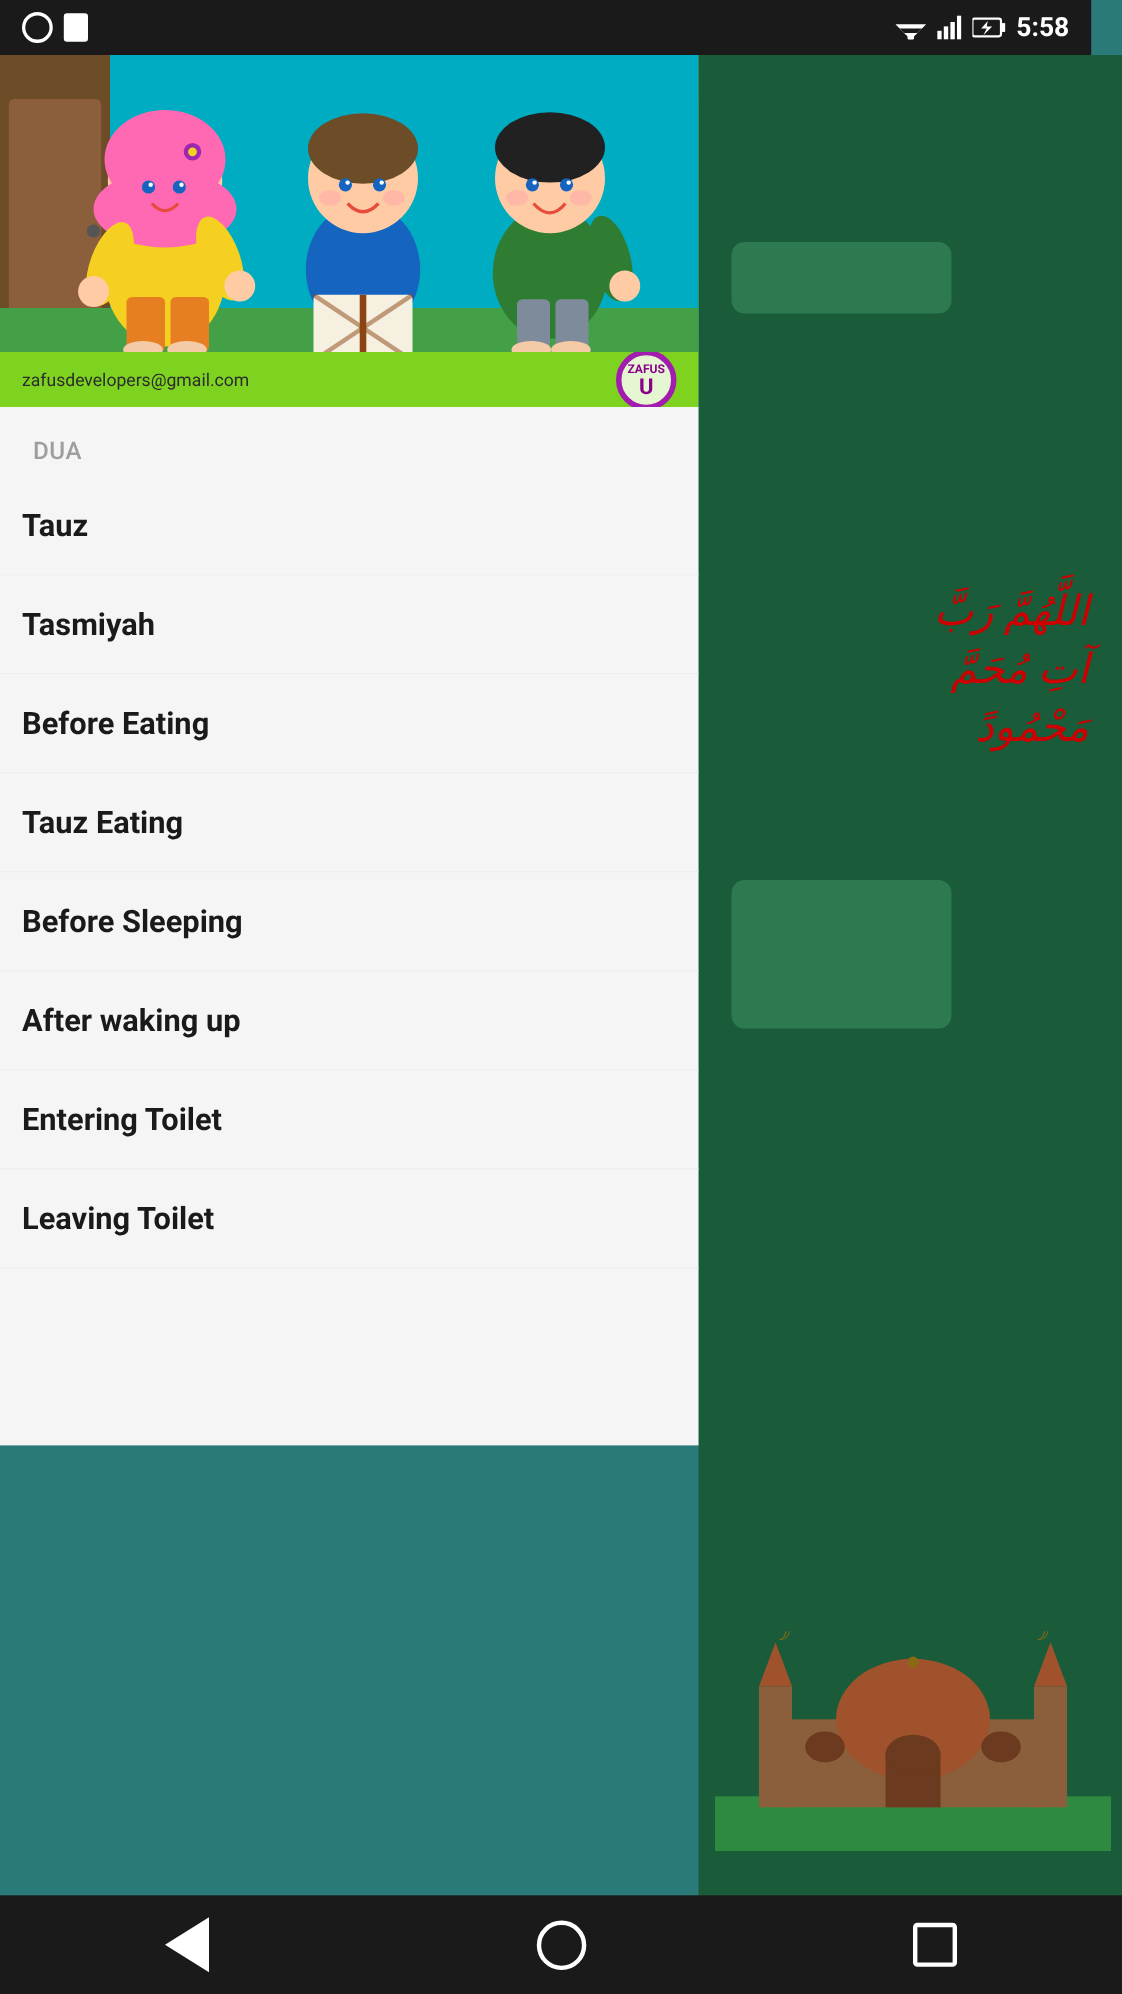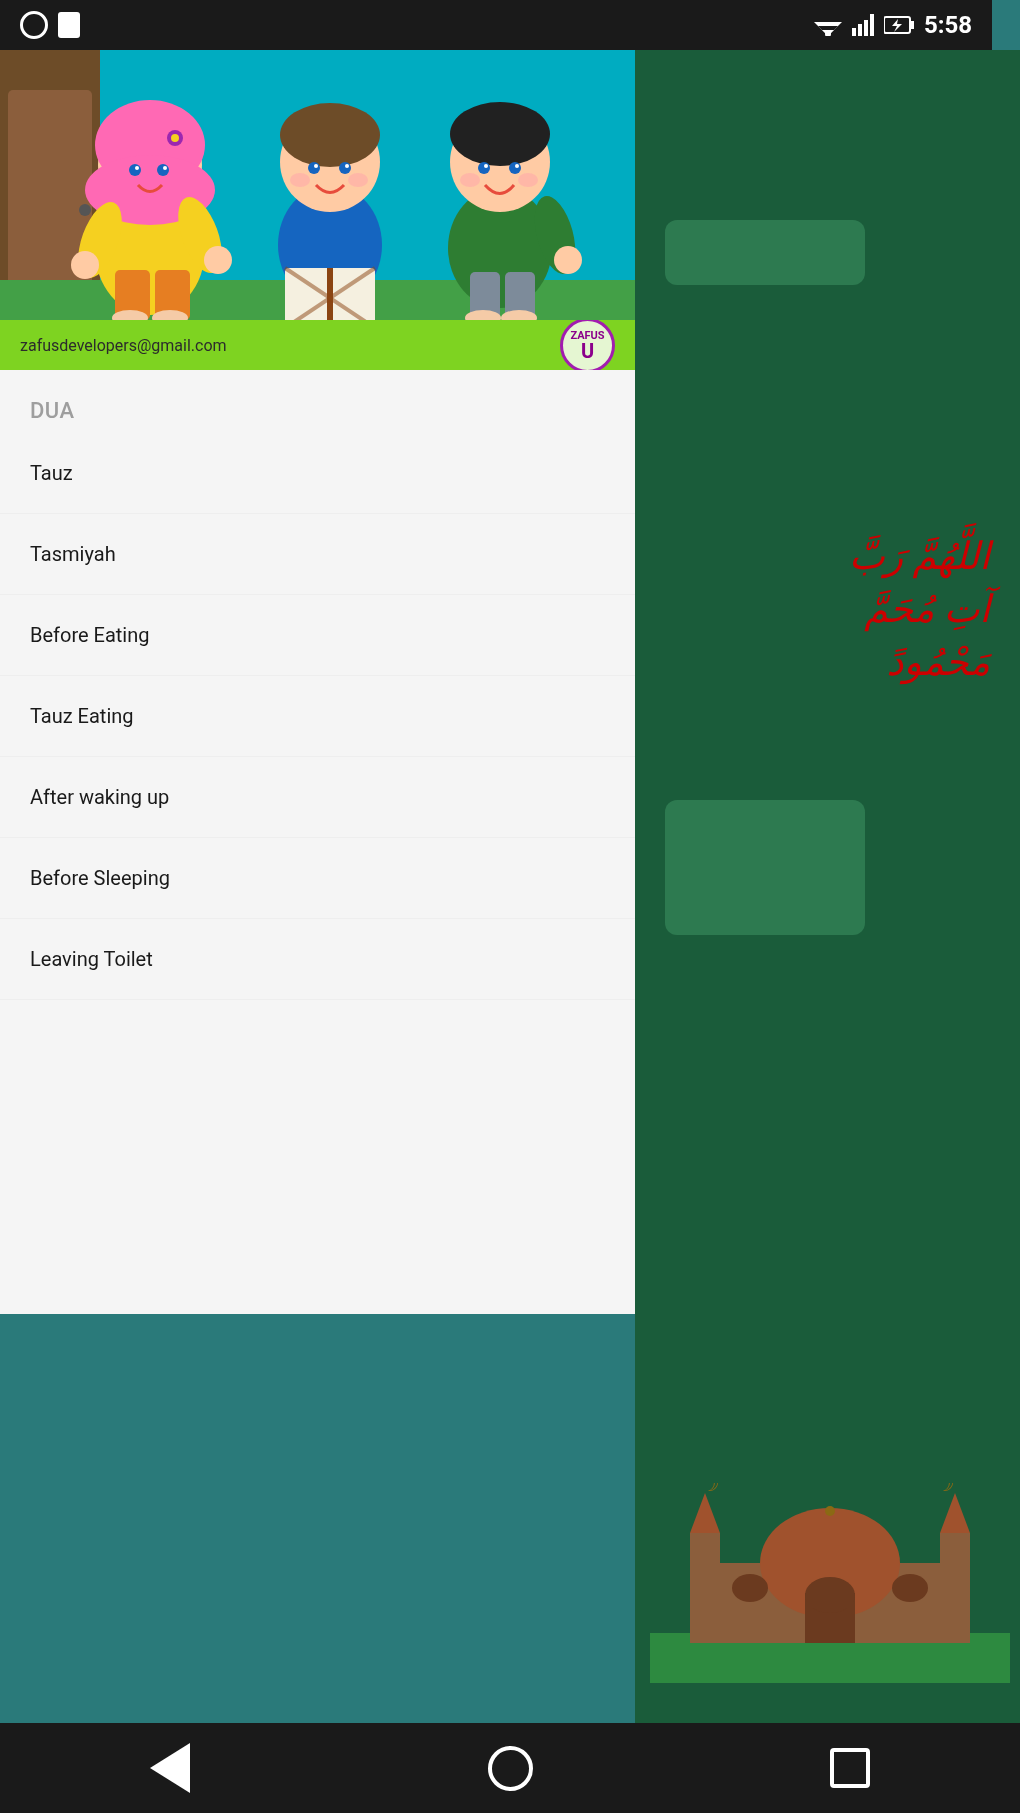--- a/index.html
+++ b/index.html
@@ -152,21 +152,21 @@
     }
 
     .email-text {
       color: #2c2c2c;
       font-size: 16px;
     }
 
     .logo-circle {
       width: 55px;
       height: 55px;
-      border: 3px solid #a21caf;
+      border: 5px solid #a21caf;
       border-radius: 50%;
       display: flex;
       align-items: center;
       justify-content: center;
       color: #8B008B;
       font-size: 18px;
       font-weight: bold;
       background: rgba(255,255,255,0.8);
     }
 
@@ -182,24 +182,24 @@
 
     .nav-section-label {
       padding: 28px 30px 10px 30px;
       color: #9e9e9e;
       font-size: 22px;
       font-weight: 500;
       letter-spacing: 0.5px;
     }
 
     .nav-item {
-      padding: 28px 30px;
+      padding: 28px 20px;
       color: #1a1a1a;
-      font-size: 20px;
-      font-weight: 400;
+      font-size: 28px;
+      font-weight: 700;
       cursor: pointer;
       border-bottom: 1px solid #eeeeee;
     }
 
     
     .bottom-nav {
       position: absolute;
       bottom: 0;
       left: 0;
       width: 1020px;
@@ -434,22 +434,23 @@
   </div>
 </div>
 
 <div class="nav-drawer">
   <div class="nav-section-label">DUA</div>
 
   <div class="nav-item">Tauz</div>
   <div class="nav-item">Tasmiyah</div>
   <div class="nav-item">Before Eating</div>
   <div class="nav-item">Tauz Eating</div>
+  <div class="nav-item">Before Sleeping</div>
   <div class="nav-item">After waking up</div>
-  <div class="nav-item">Before Sleeping</div>
+  <div class="nav-item">Entering Toilet</div>
   <div class="nav-item">Leaving Toilet</div>
 </div>
 
 <div class="bottom-nav">
   <div class="nav-btn">
     <div class="triangle-left"></div>
   </div>
   <div class="nav-btn">
     <div class="circle-nav"></div>
   </div>

